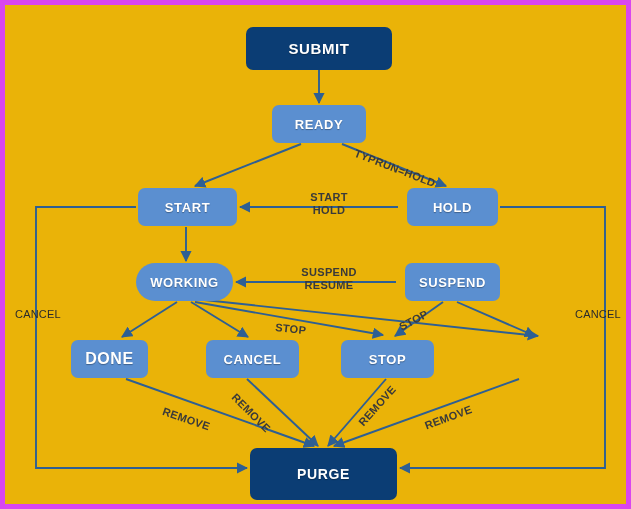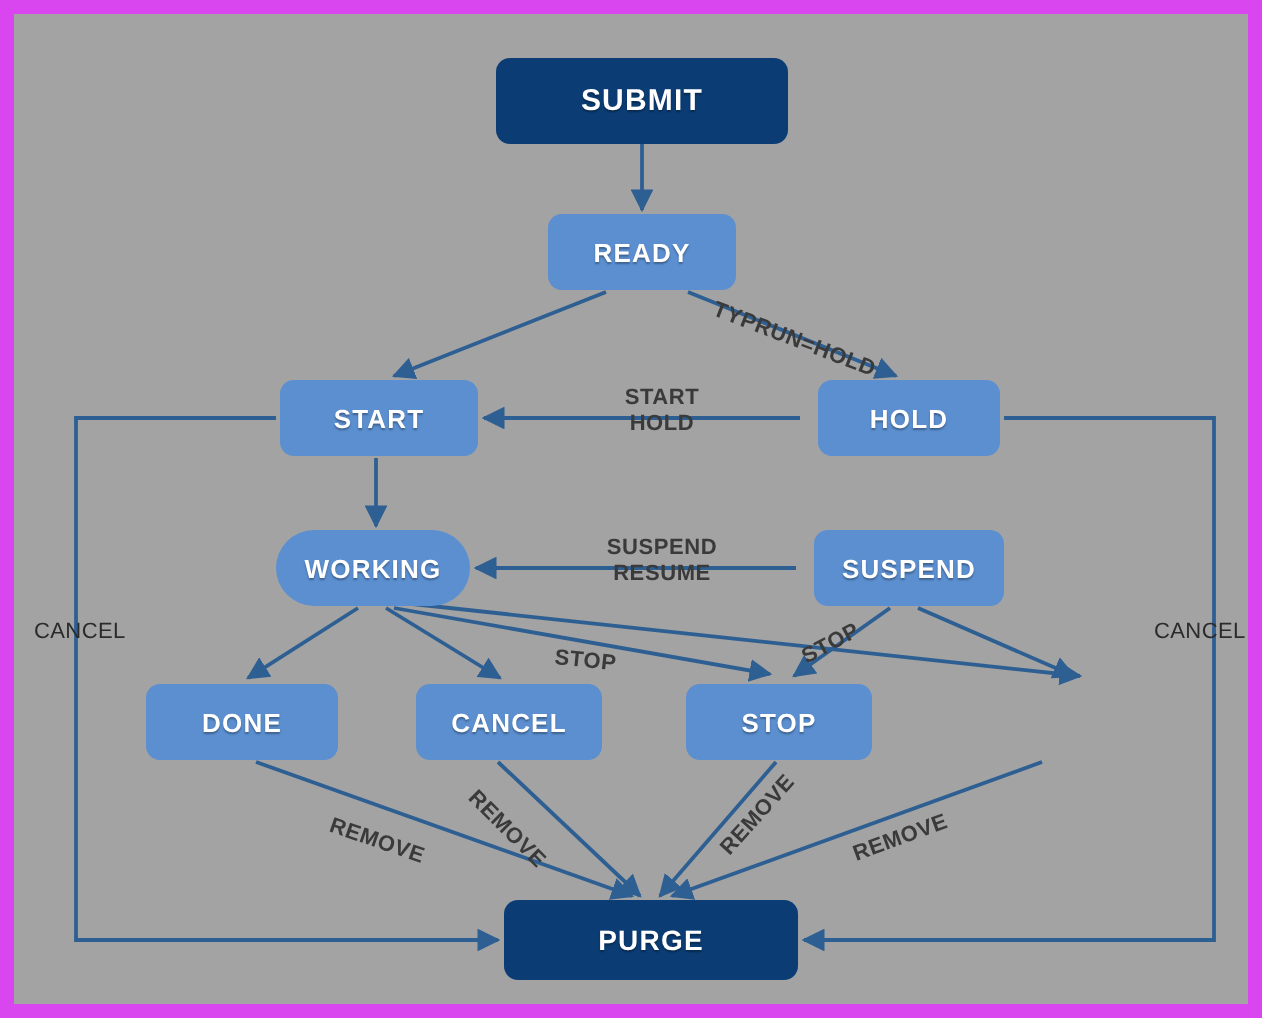--- a/index.html
+++ b/index.html
@@ -1,22 +1,22 @@
 <!DOCTYPE html>
 <html><head>
 <meta charset="utf-8">
 <style>
   html,body{margin:0;padding:0;background:#ffffff;}
   body{font-family:"Liberation Sans",sans-serif;}
   #frame{
     position:relative;
     width:631px;height:509px;
     box-sizing:border-box;
-    border:7px solid #d946ef;
-    background:#a3a3a3;
+    border:5px solid #d946ef;
+    background:#eab308;
     overflow:hidden;
   }
   #canvas{position:absolute;inset:0;}
   svg#wires{position:absolute;left:0;top:0;width:631px;height:509px;}
   .node{
     position:absolute;
     box-sizing:border-box;
     display:flex;align-items:center;justify-content:center;
     border-radius:7px;
     color:#ffffff;
@@ -91,24 +91,24 @@
         <path d="M 495 202 L 600 202 L 600 463 L 395 463"></path>
       </g>
     </svg>
 
     <div class="node dark" style="left:241px;top:22px;width:146px;height:43px;font-size:15px;">SUBMIT</div>
     <div class="node light" style="left:267px;top:100px;width:94px;height:38px;font-size:13px;">READY</div>
     <div class="node light" style="left:133px;top:183px;width:99px;height:38px;font-size:13px;">START</div>
     <div class="node light" style="left:402px;top:183px;width:91px;height:38px;font-size:13px;">HOLD</div>
     <div class="node light" style="left:131px;top:258px;width:97px;height:38px;font-size:13px;border-radius:19px;">WORKING</div>
     <div class="node light" style="left:400px;top:258px;width:95px;height:38px;font-size:13px;">SUSPEND</div>
-    <div class="node light" style="left:66px;top:335px;width:96px;height:38px;font-size:13px;">DONE</div>
+    <div class="node light" style="left:66px;top:335px;width:77px;height:38px;font-size:16px;">DONE</div>
     <div class="node light" style="left:201px;top:335px;width:93px;height:38px;font-size:13px;">CANCEL</div>
     <div class="node light" style="left:336px;top:335px;width:93px;height:38px;font-size:13px;">STOP</div>
-    <div class="node dark" style="left:245px;top:443px;width:147px;height:40px;font-size:14px;">PURGE</div>
+    <div class="node dark" style="left:245px;top:443px;width:147px;height:52px;font-size:14px;">PURGE</div>
 
     <div class="edge-label" style="left:352px;top:142px;transform:rotate(21deg);transform-origin:left top;">TYPRUN=HOLD</div>
 
     <div class="edge-label" style="left:286px;top:186px;width:76px;">START
 HOLD</div>
 
     <div class="edge-label" style="left:281px;top:261px;width:86px;">SUSPEND
 RESUME</div>
 
     <div class="edge-label" style="left:271px;top:316px;transform:rotate(6deg);transform-origin:left top;">STOP</div>

